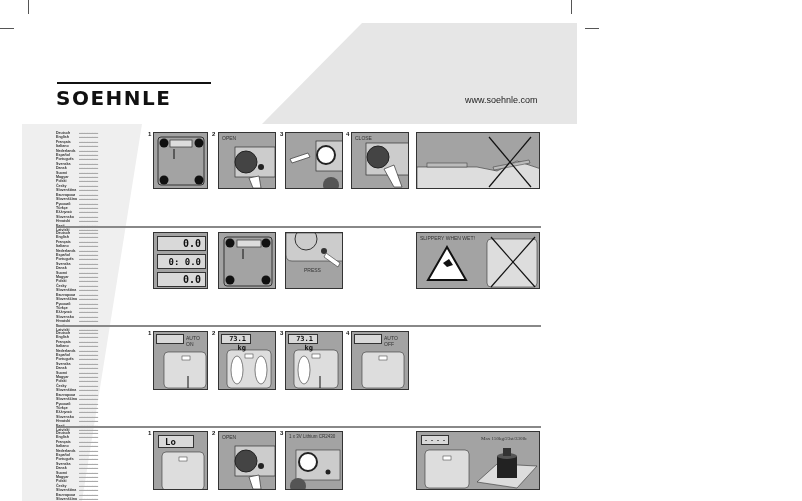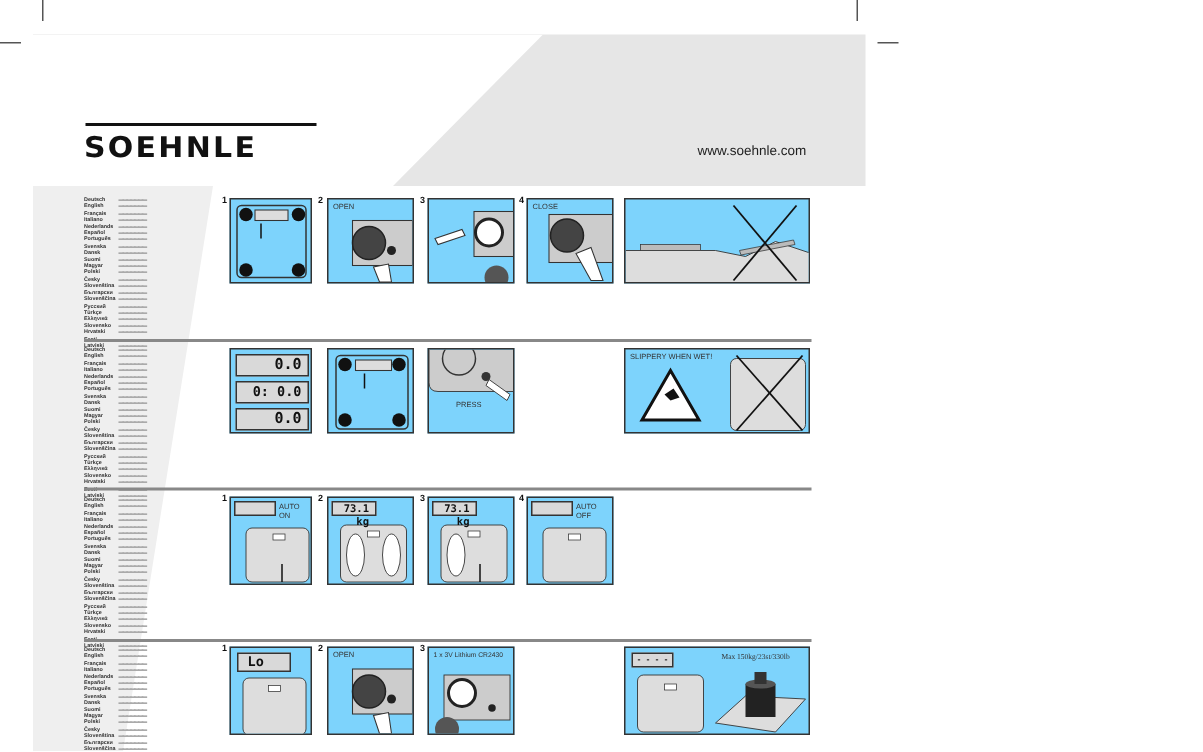--- a/index.html
+++ b/index.html
@@ -9,21 +9,21 @@
   .banner-white{left:22px;top:23px;width:555px;height:101px;background:#fff;clip-path:polygon(0 0,340px 0,240px 101px,0 101px);}
   .band{left:22px;top:124px;width:120px;height:377px;background:#efefef;clip-path:polygon(0 0,120px 0,60px 377px,0 377px);}
   .crop{background:#555;}
   .logo-rule{left:57px;top:82px;width:154px;height:2px;background:#111;}
   .logo{left:56px;top:86px;font-family:"DejaVu Sans",sans-serif;font-weight:900;font-size:20px;letter-spacing:1.5px;transform:scaleY(0.95);}
   .url{left:465px;top:95px;font-size:9px;color:#222;}
   .divider{left:56px;width:485px;height:2px;background:#888;}
   .langs{left:56px;font-size:3.6px;line-height:4.4px;color:#333;}
   .langs .row{display:flex;}
   .langs .l{width:23px;font-weight:bold;}
-  .panel{border:1px solid #333;background:#7dd3fc;box-sizing:border-box;overflow:hidden;}
+  .panel{border:1px solid #333;background:#a3a3a3;box-sizing:border-box;overflow:hidden;}
   .num{font-size:6px;font-weight:bold;}
   .ptxt{font-size:5px;color:#333;}
   .lcd{border:1px solid #333;background:#d9d9d9;font-family:"DejaVu Sans Mono",monospace;font-weight:bold;text-align:right;box-sizing:border-box;padding-right:4px;}
 </style>
 </head>
 <body>
 
 <div class="abs crop" style="left:28px;top:0;width:1px;height:14px"></div>
 <div class="abs crop" style="left:0;top:28px;width:14px;height:1px"></div>
 <div class="abs crop" style="left:571px;top:0;width:1px;height:14px"></div>

